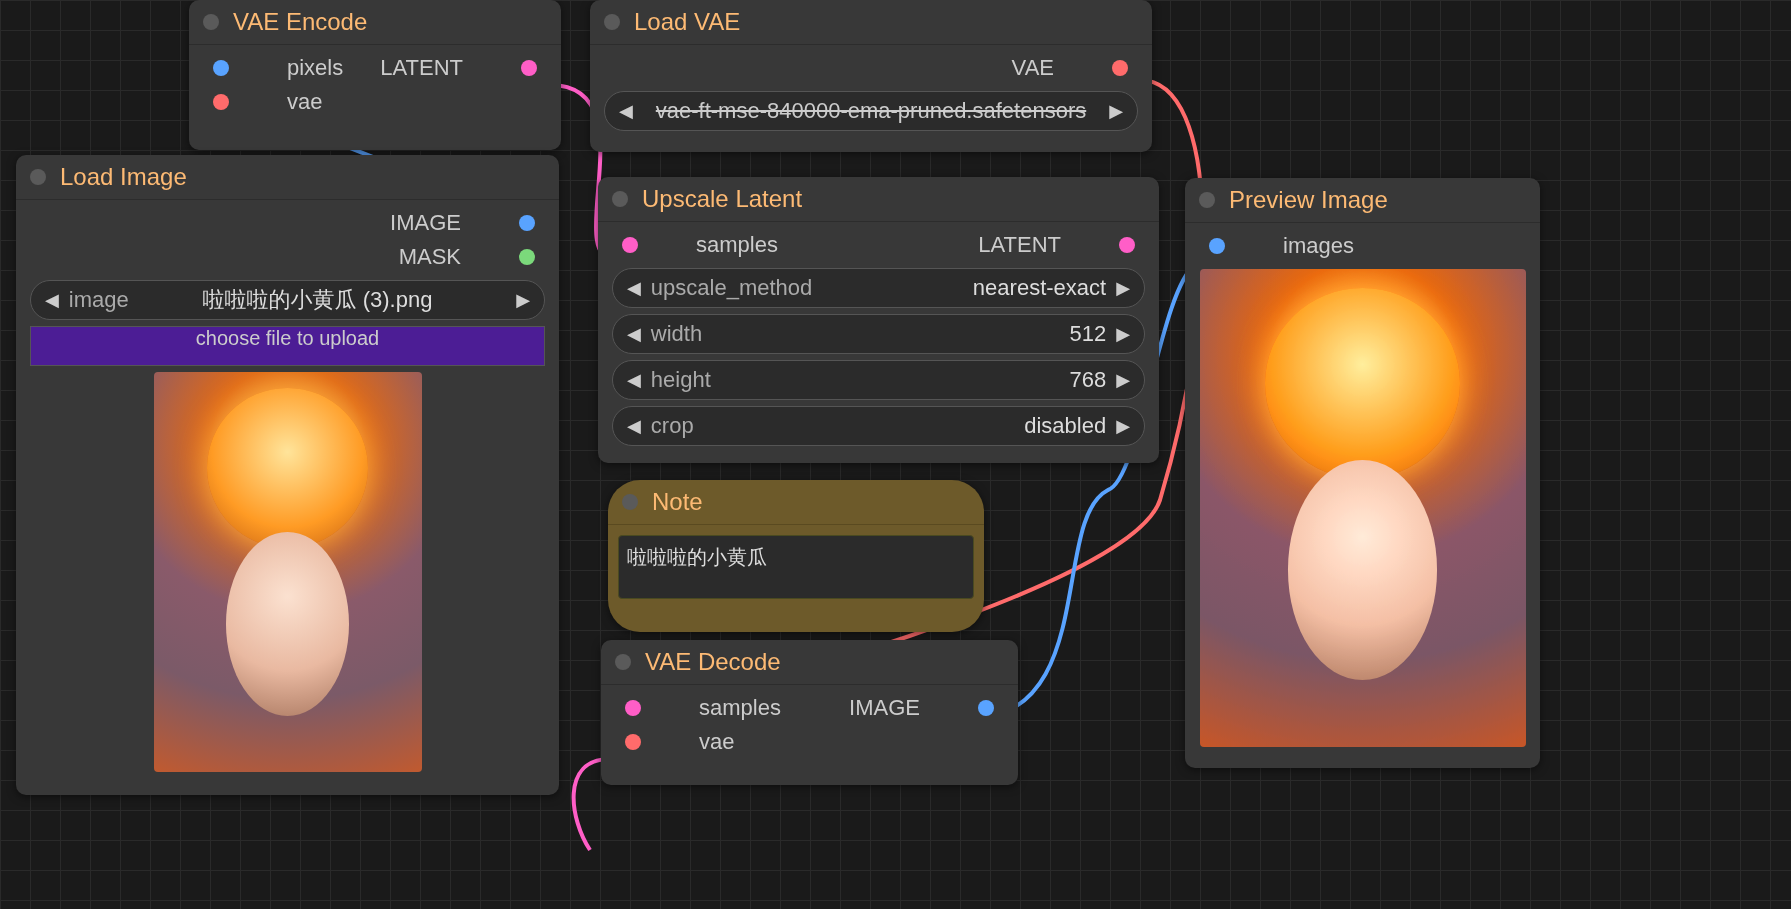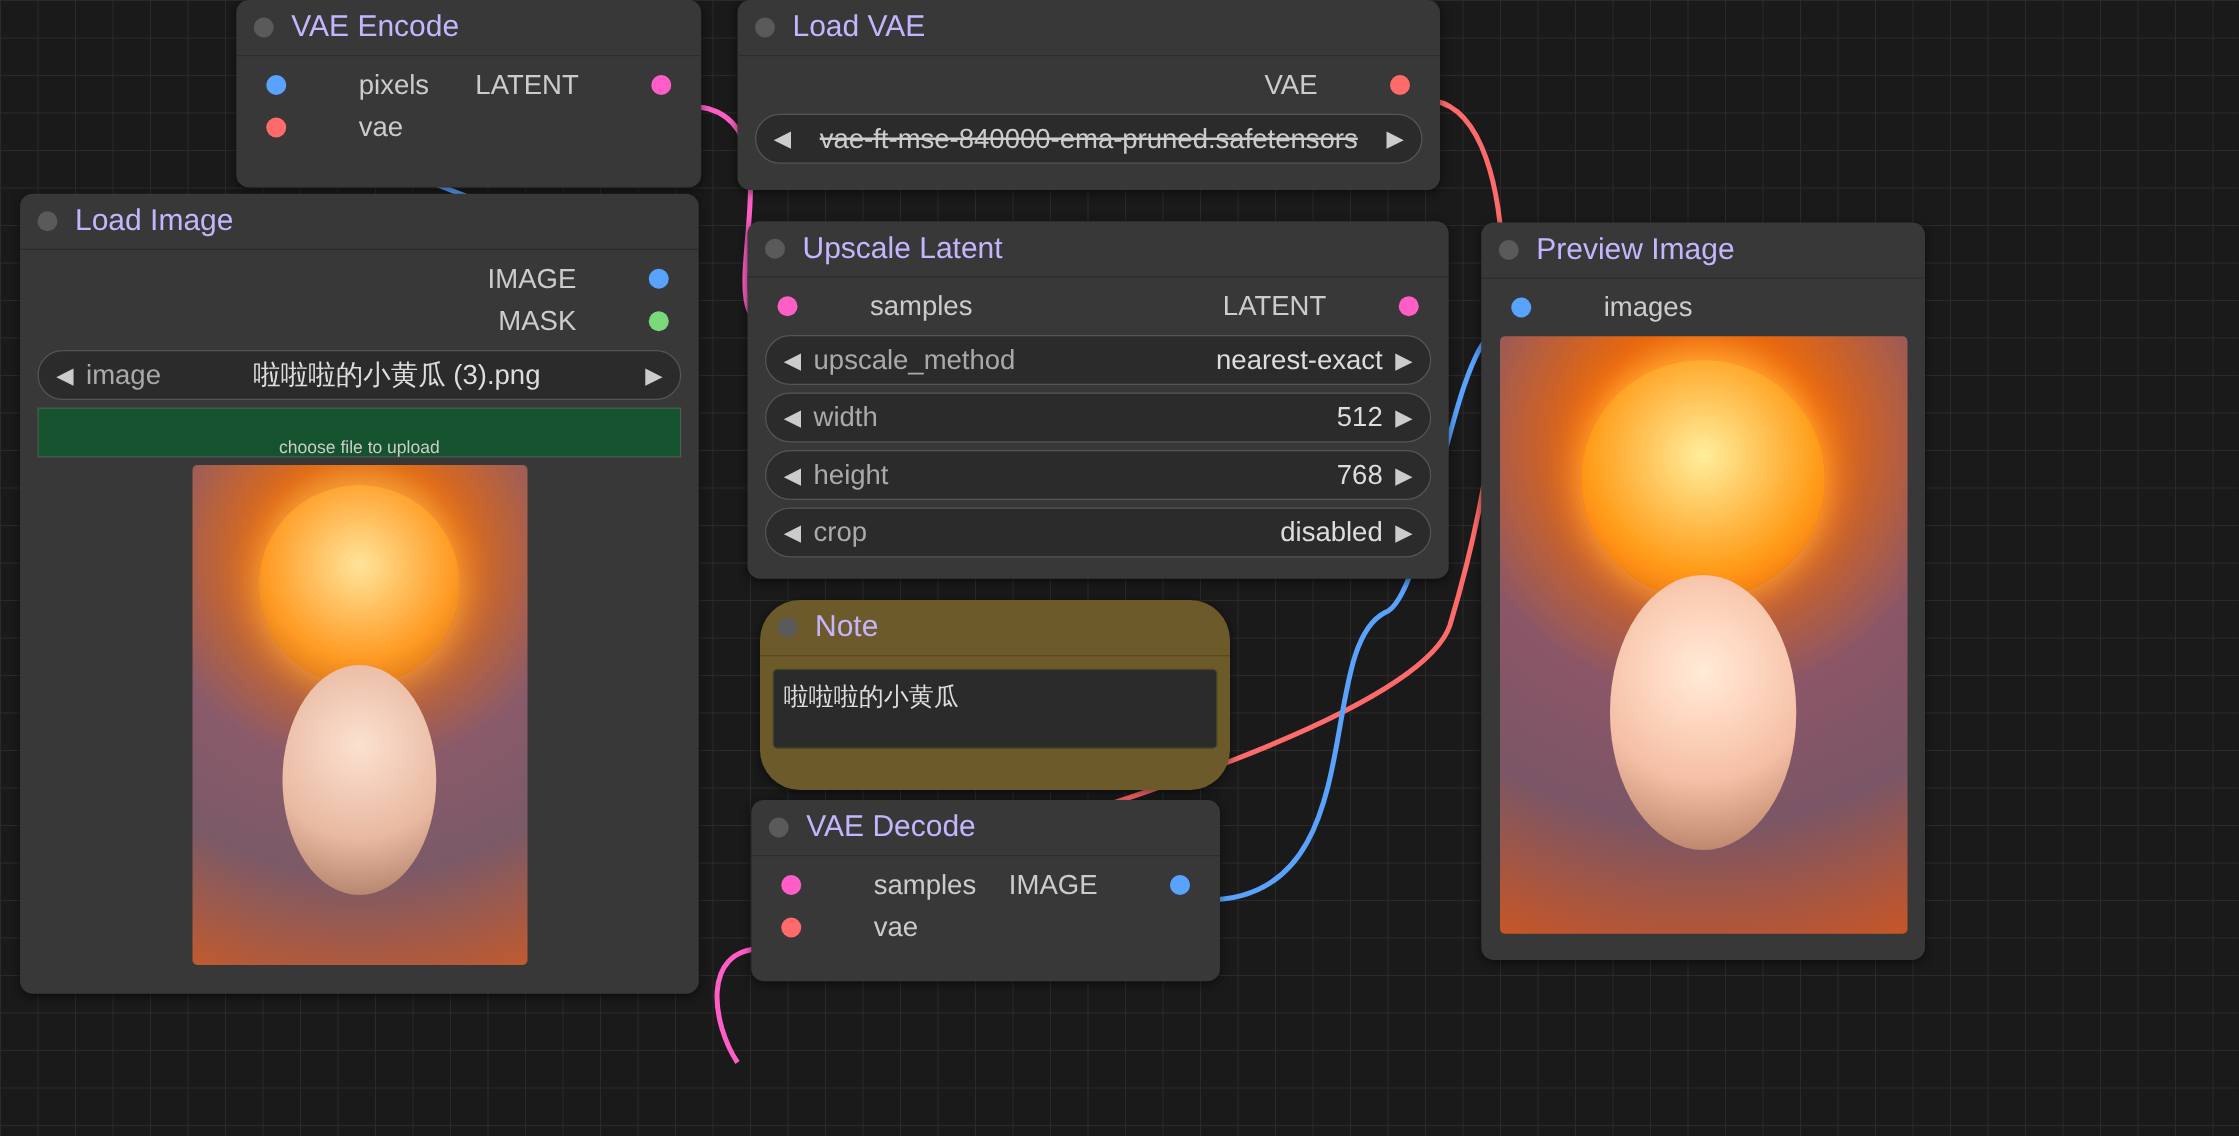--- a/index.html
+++ b/index.html
@@ -28,21 +28,21 @@
     background: #383838;
     border-radius: 10px;
     box-shadow: 0 2px 8px rgba(0,0,0,0.5);
     z-index: 2;
   }
   .node-title {
     display: flex;
     align-items: center;
     padding: 8px 14px;
     font-size: 24px;
-    color: #c4b5fd;
+    color: #fdba74;
     gap: 14px;
     border-bottom: 1px solid #2c2c2c;
   }
   .dot {
     width: 16px; height: 16px;
     border-radius: 50%;
     display: inline-block;
     flex-shrink: 0;
   }
   .dot-gray { background: #5a5a5a; }
@@ -80,27 +80,27 @@
   .widget .arrow {
     font-size: 18px;
     color: #ccc;
     padding: 0 4px;
     cursor: pointer;
   }
   .widget .wlabel { flex: 0 0 auto; margin-left: 6px; color:#aaa;}
   .widget .wvalue { flex: 1; text-align: right; margin-right: 6px; color:#ddd;}
   .btn {
     display: flex;
-    align-items: flex-end;
+    align-items: flex-start;
     justify-content: center;
-    background: #14532d;
+    background: #4c1d95;
     border: 1px solid #555;
     height: 40px;
     margin: 6px 4px;
-    font-size: 14px;
+    font-size: 20px;
     color: #ccc;
     cursor: pointer;
   }
   .note-node {
     background: #6d5a2a;
     border-radius: 10px;
   }
   .note-node .node-title { border-bottom: 1px solid #5a4a20; }
   .note-text {
     background: #2b2b2b;
@@ -267,21 +267,21 @@
 <div class="node note-node" style="left:608px; top:480px; width:376px; height:152px;border-radius:32px;">
   <div class="node-title">
     <span class="dot dot-gray"></span>
     <span>Note</span>
   </div>
   <div class="note-text">
     <span>啦啦啦的小黄瓜</span>
   </div>
 </div>
 
-<div class="node" style="left:601px; top:640px; width:375px; height:145px;">
+<div class="node" style="left:601px; top:640px; width:417px; height:145px;">
   <div class="node-title">
     <span class="dot dot-gray"></span>
     <span>VAE Decode</span>
   </div>
   <div class="node-body">
     <div style="display:flex;">
       <div style="flex:1;">
         <div class="port-row port-left">
           <span class="dot dot-pink"></span>
           <span class="label">samples</span>

